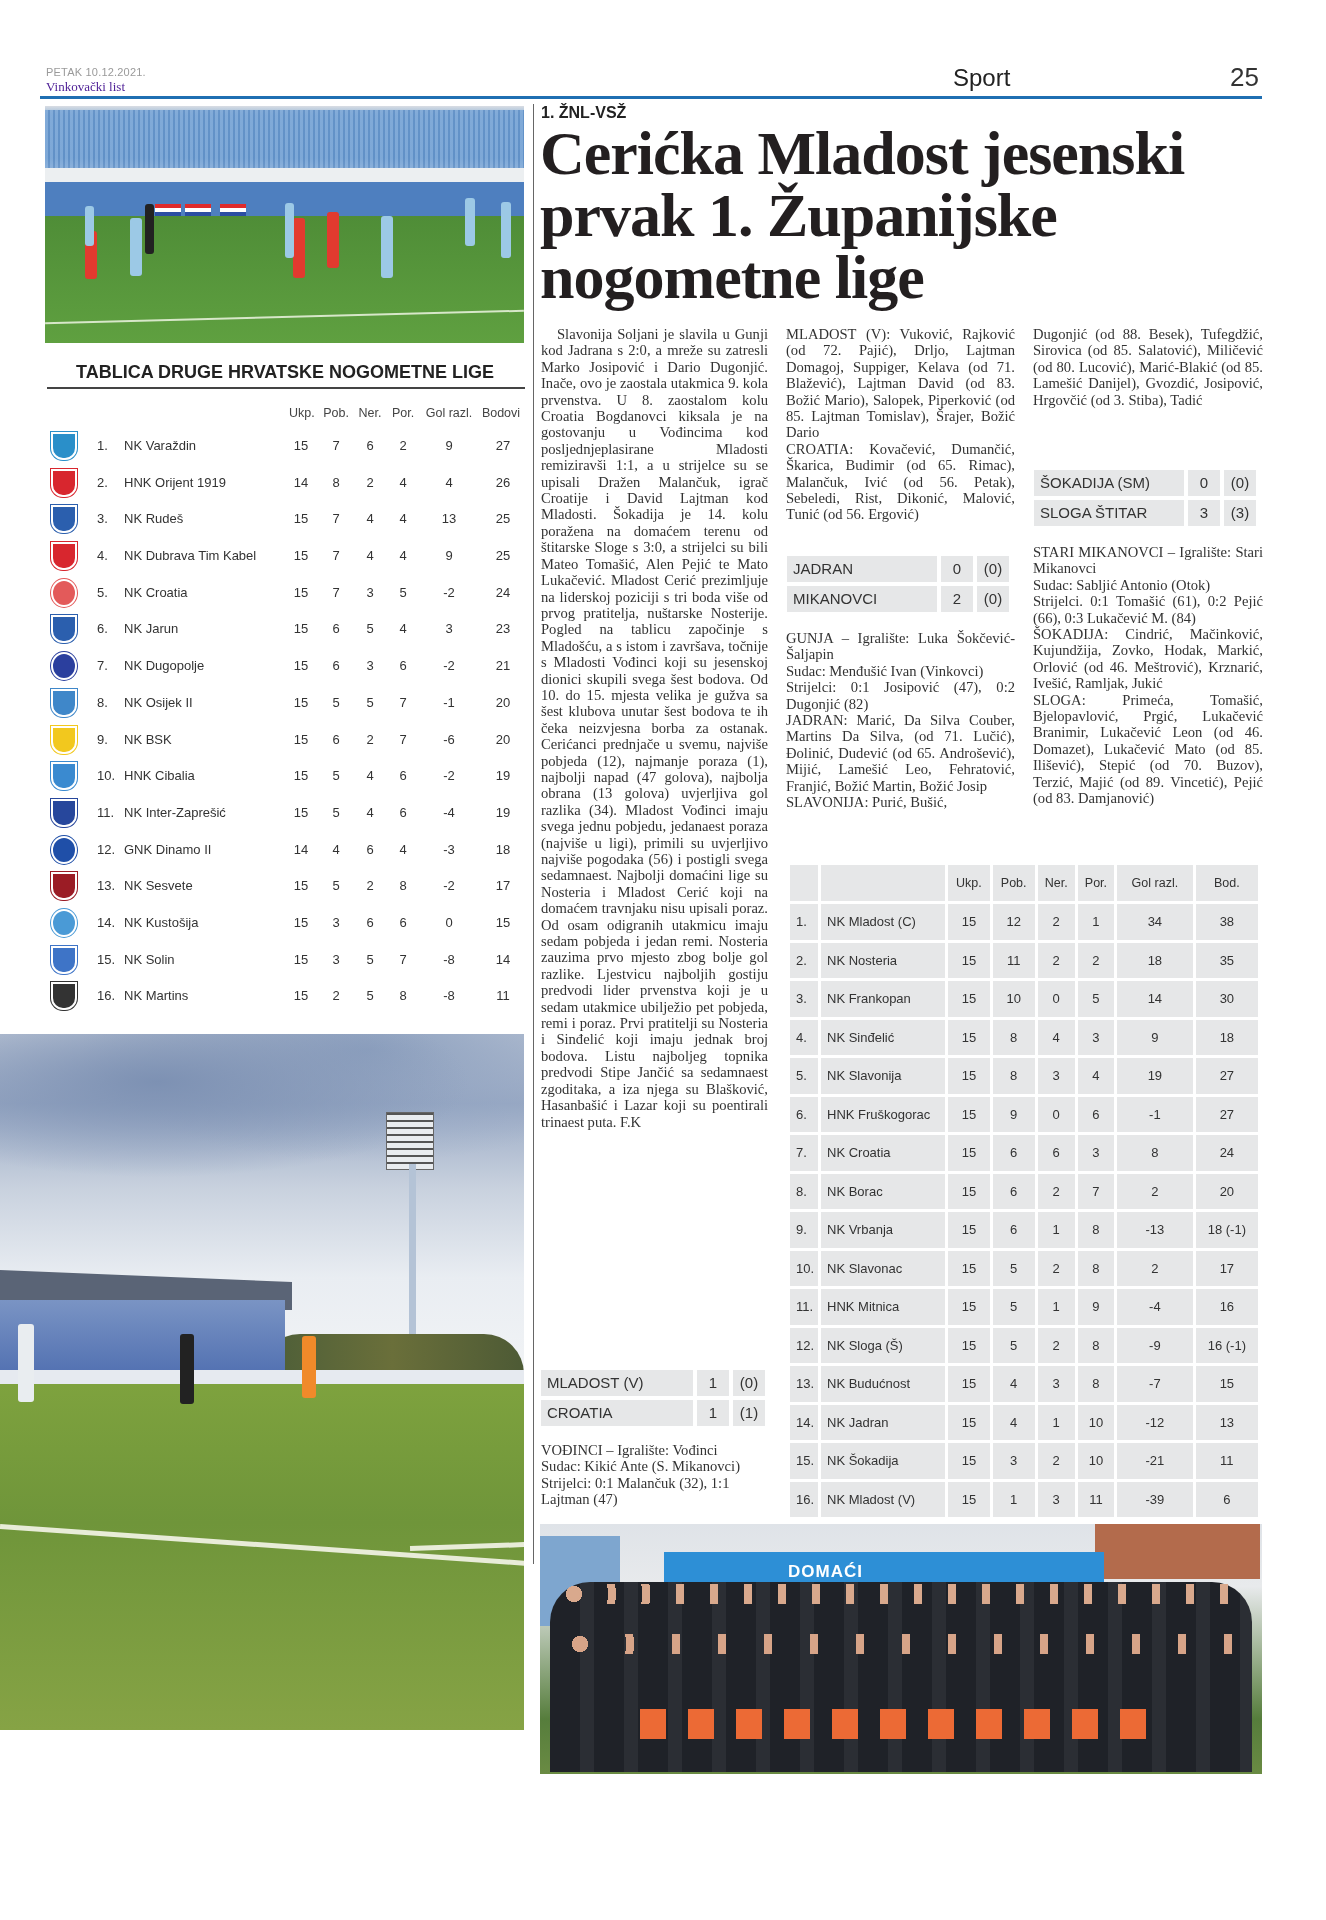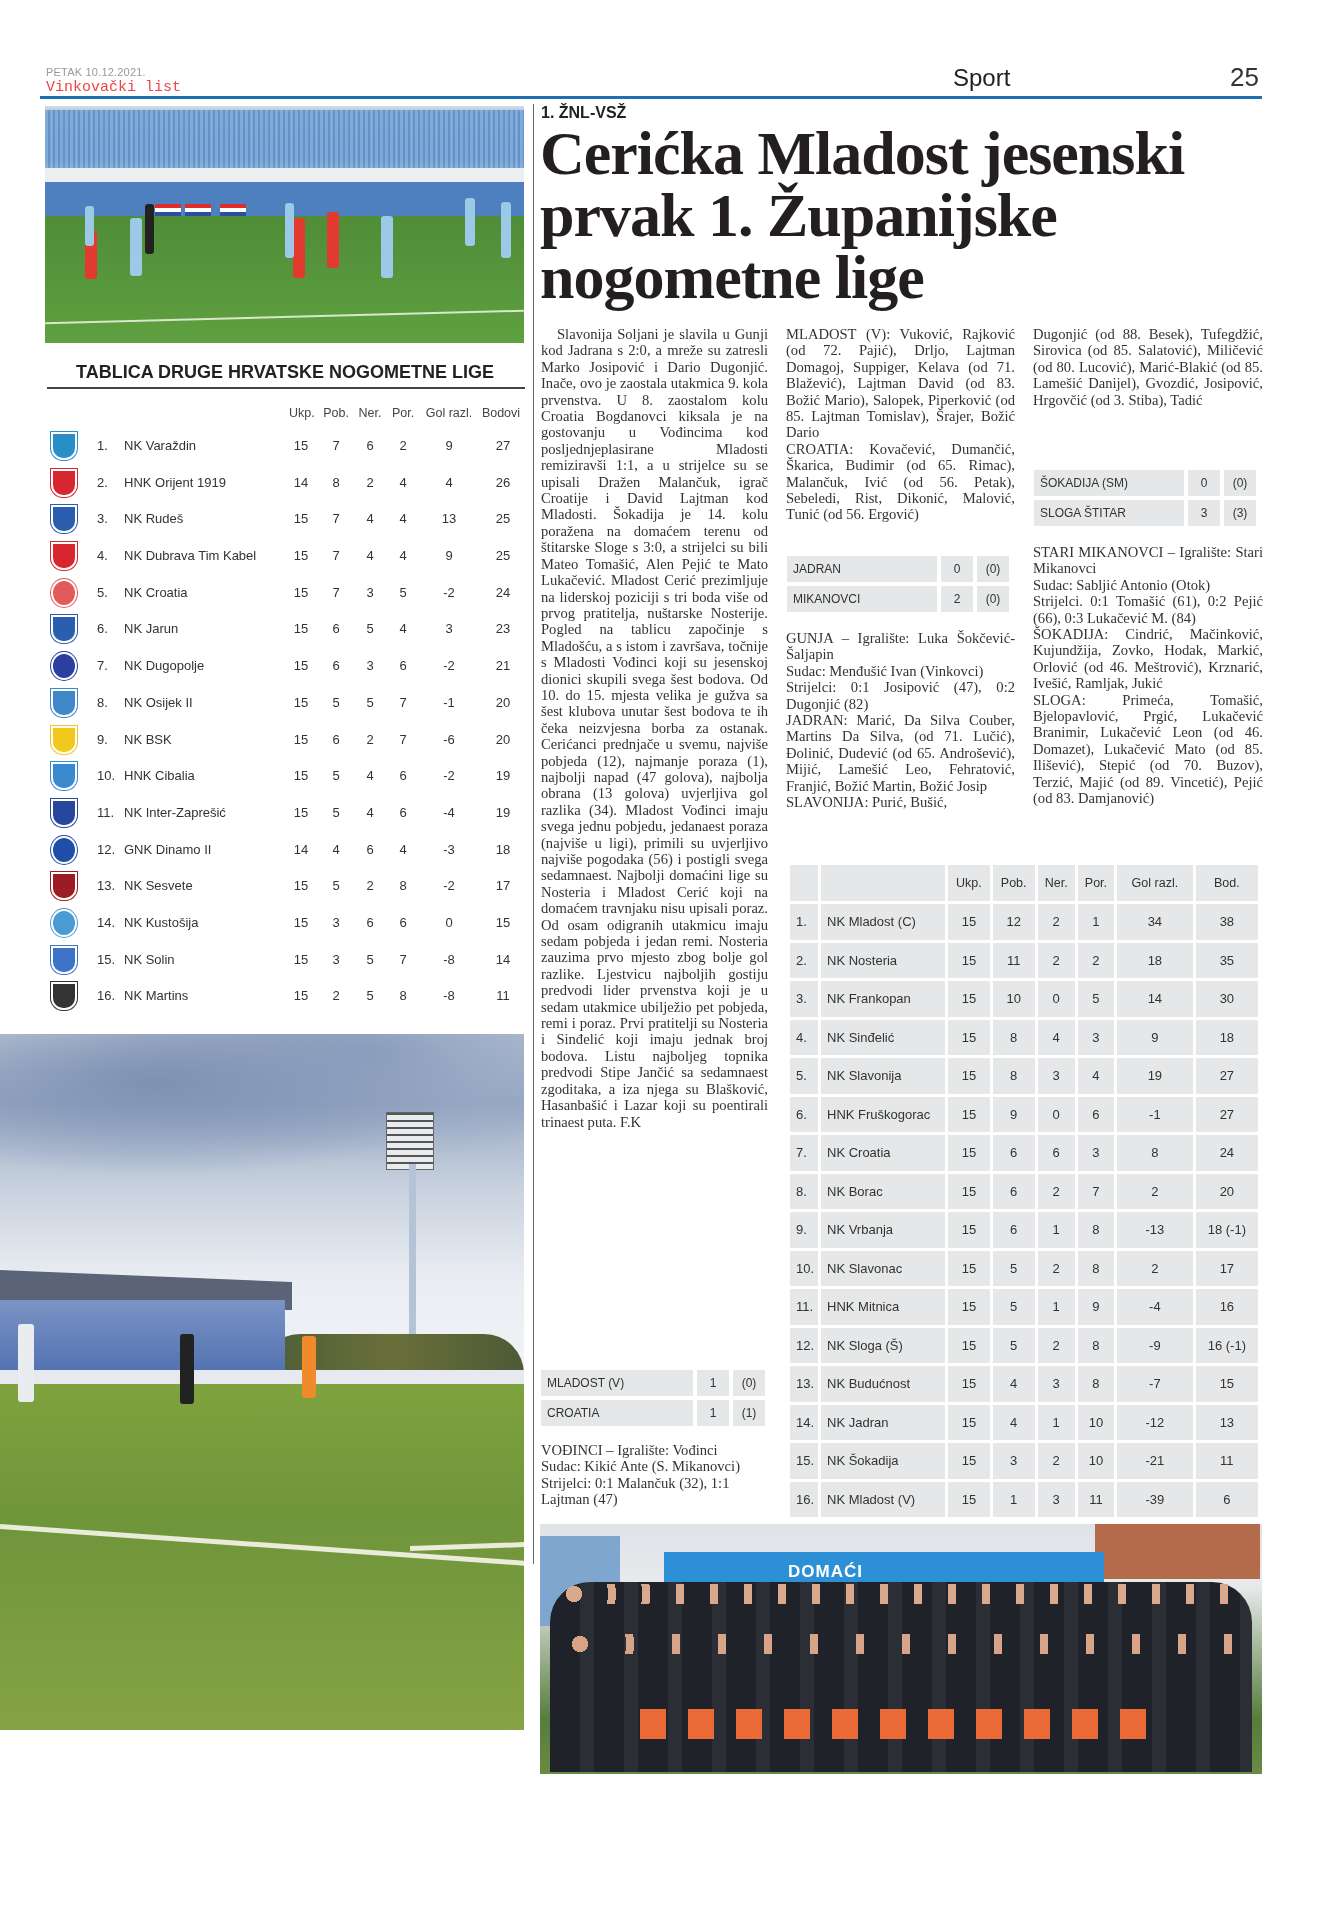--- a/index.html
+++ b/index.html
@@ -1,21 +1,21 @@
 <!DOCTYPE html>
 <html><head>
 <meta charset="utf-8">
 <style>
   * { box-sizing: border-box; margin: 0; padding: 0; }
   html, body { width: 1326px; height: 1920px; background: #ffffff; overflow: hidden; }
   body { position: relative; font-family: "DejaVu Serif", serif; color: #231f20; }
 
   
   .hdr-date { position: absolute; left: 46px; top: 66px; font-family: "Liberation Sans", sans-serif; font-size: 11px; color: #9a9a9a; letter-spacing: 0.2px; }
-  .hdr-pub { position: absolute; left: 46px; top: 79px; font-family: Liberation Mono, monospace; font-size: 15px; color: #ef4444; }
+  .hdr-pub { position: absolute; left: 46px; top: 79px; font-family: Liberation Serif, serif; font-size: 13px; color: #4c1d95; }
   .hdr-section { position: absolute; left: 953px; top: 64px; font-family: "Liberation Sans", sans-serif; font-size: 24px; color: #222; }
   .hdr-page { position: absolute; left: 1230px; top: 62px; font-family: "Liberation Sans", sans-serif; font-size: 26px; color: #333; font-weight: 300; }
   .hdr-rule { position: absolute; left: 40px; top: 96px; width: 1222px; height: 3px; background: #1f6fb2; }
 
   
   .photo-top { position: absolute; left: 45px; top: 106px; width: 479px; height: 237px; overflow: hidden;
     background: linear-gradient(180deg, #d9dde3 0%, #8fb4d9 4%, #6f9fd0 22%, #e8ecef 26%, #e6e8ea 31%, #5d8fc7 33%, #6e9bcc 44%, #4f8d3a 46%, #5c9a40 100%); }
   .photo-top .stands { position:absolute; left:0; top:4px; width:100%; height:58px;
     background: repeating-linear-gradient(90deg, #7fa9d8 0 3px, #5f8fc6 3px 5px); opacity: .9; }
   .photo-top .wall { position:absolute; left:0; top:62px; width:100%; height:14px; background:#eceff1; }
@@ -72,21 +72,21 @@
   
   .col { position:absolute; font-family:"Liberation Serif", serif; font-size:14.6px; line-height:16.4px; color:#333; text-align:justify; }
   .col p { margin:0; }
   .lead { font-weight:bold; color:#222; text-indent: 24px; }
   .indent { text-indent: 16px; }
   .col1 { left:541px; top:326px; width:227px; }
   .col2 { left:786px; top:326px; width:229px; }
   .col3 { left:1033px; top:326px; width:230px; }
 
   
-  .score { position:absolute; font-family:"Liberation Sans",sans-serif; font-size:12px; color:#333; }
+  .score { position:absolute; font-family:"Liberation Sans",sans-serif; font-size:15px; color:#333; }
   .score .srow { display:flex; gap:4px; margin-bottom:4px; }
   .score .s-team { background:#e6e7e8; height:26px; line-height:26px; padding-left:6px; }
   .score .s-goals { background:#e6e7e8; width:32px; text-align:center; height:26px; line-height:26px; }
   .score .s-half { background:#e6e7e8; width:32px; text-align:center; height:26px; line-height:26px; }
 
   
   .tbl1 { position:absolute; left:787px; top:862px; width:474px; font-family:"Liberation Sans",sans-serif; font-size:13px; color:#333; border-collapse:separate; border-spacing:3px; }
   .tbl1 td, .tbl1 th { background:#e6e7e8; height:35.5px; font-weight:normal; text-align:center; }
   .tbl1 th { font-size:12.5px; height:36px; }
   .tbl1 td.t-rank { text-align:left; padding-left:6px; width:28px; }

